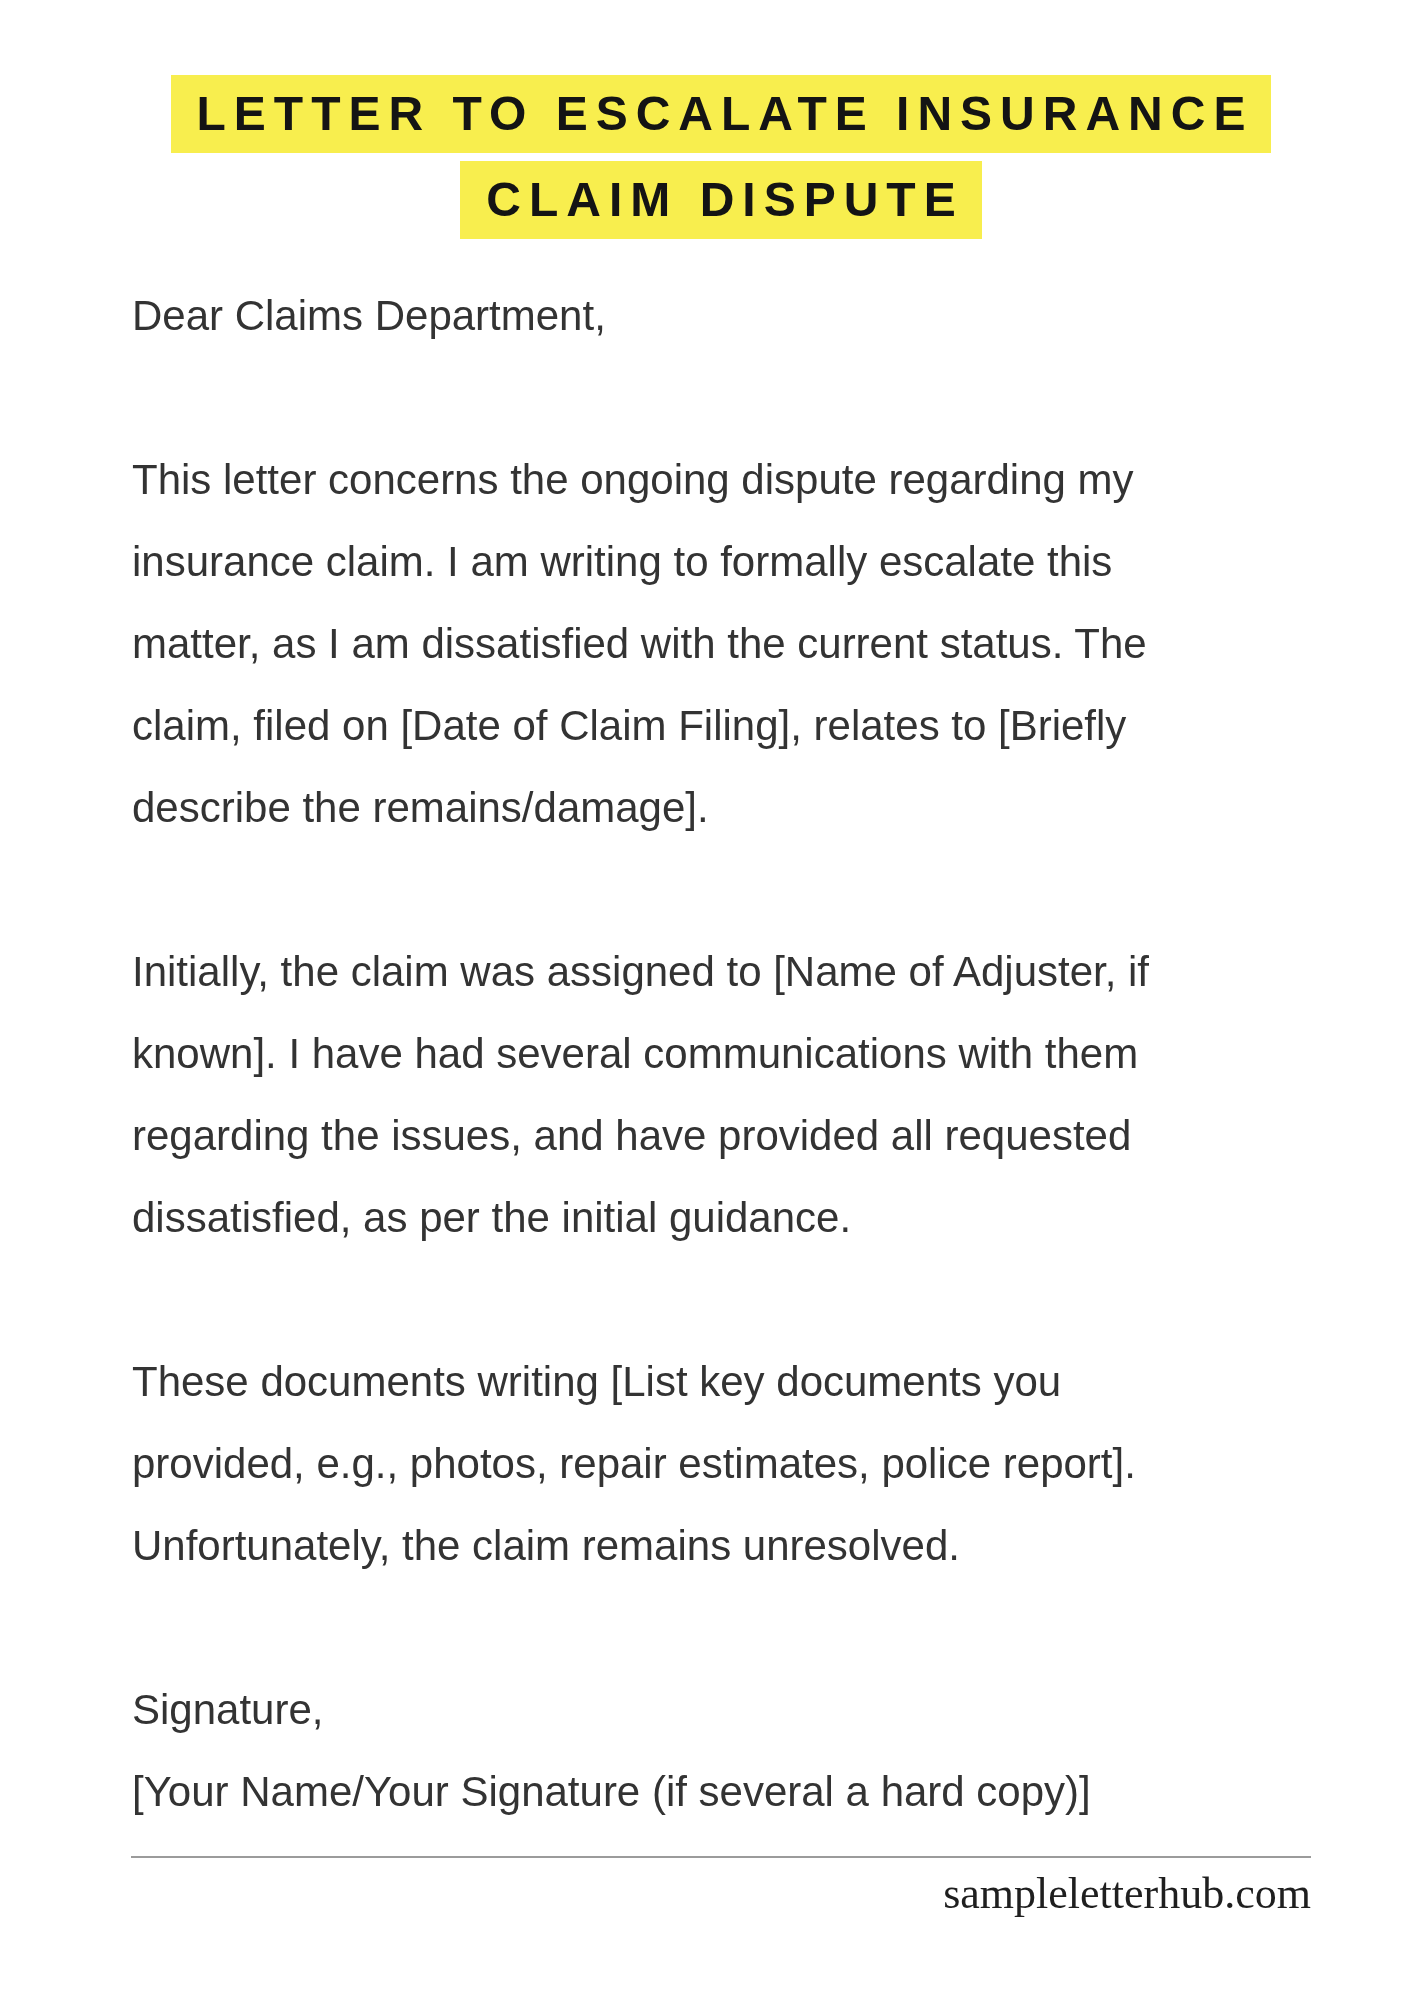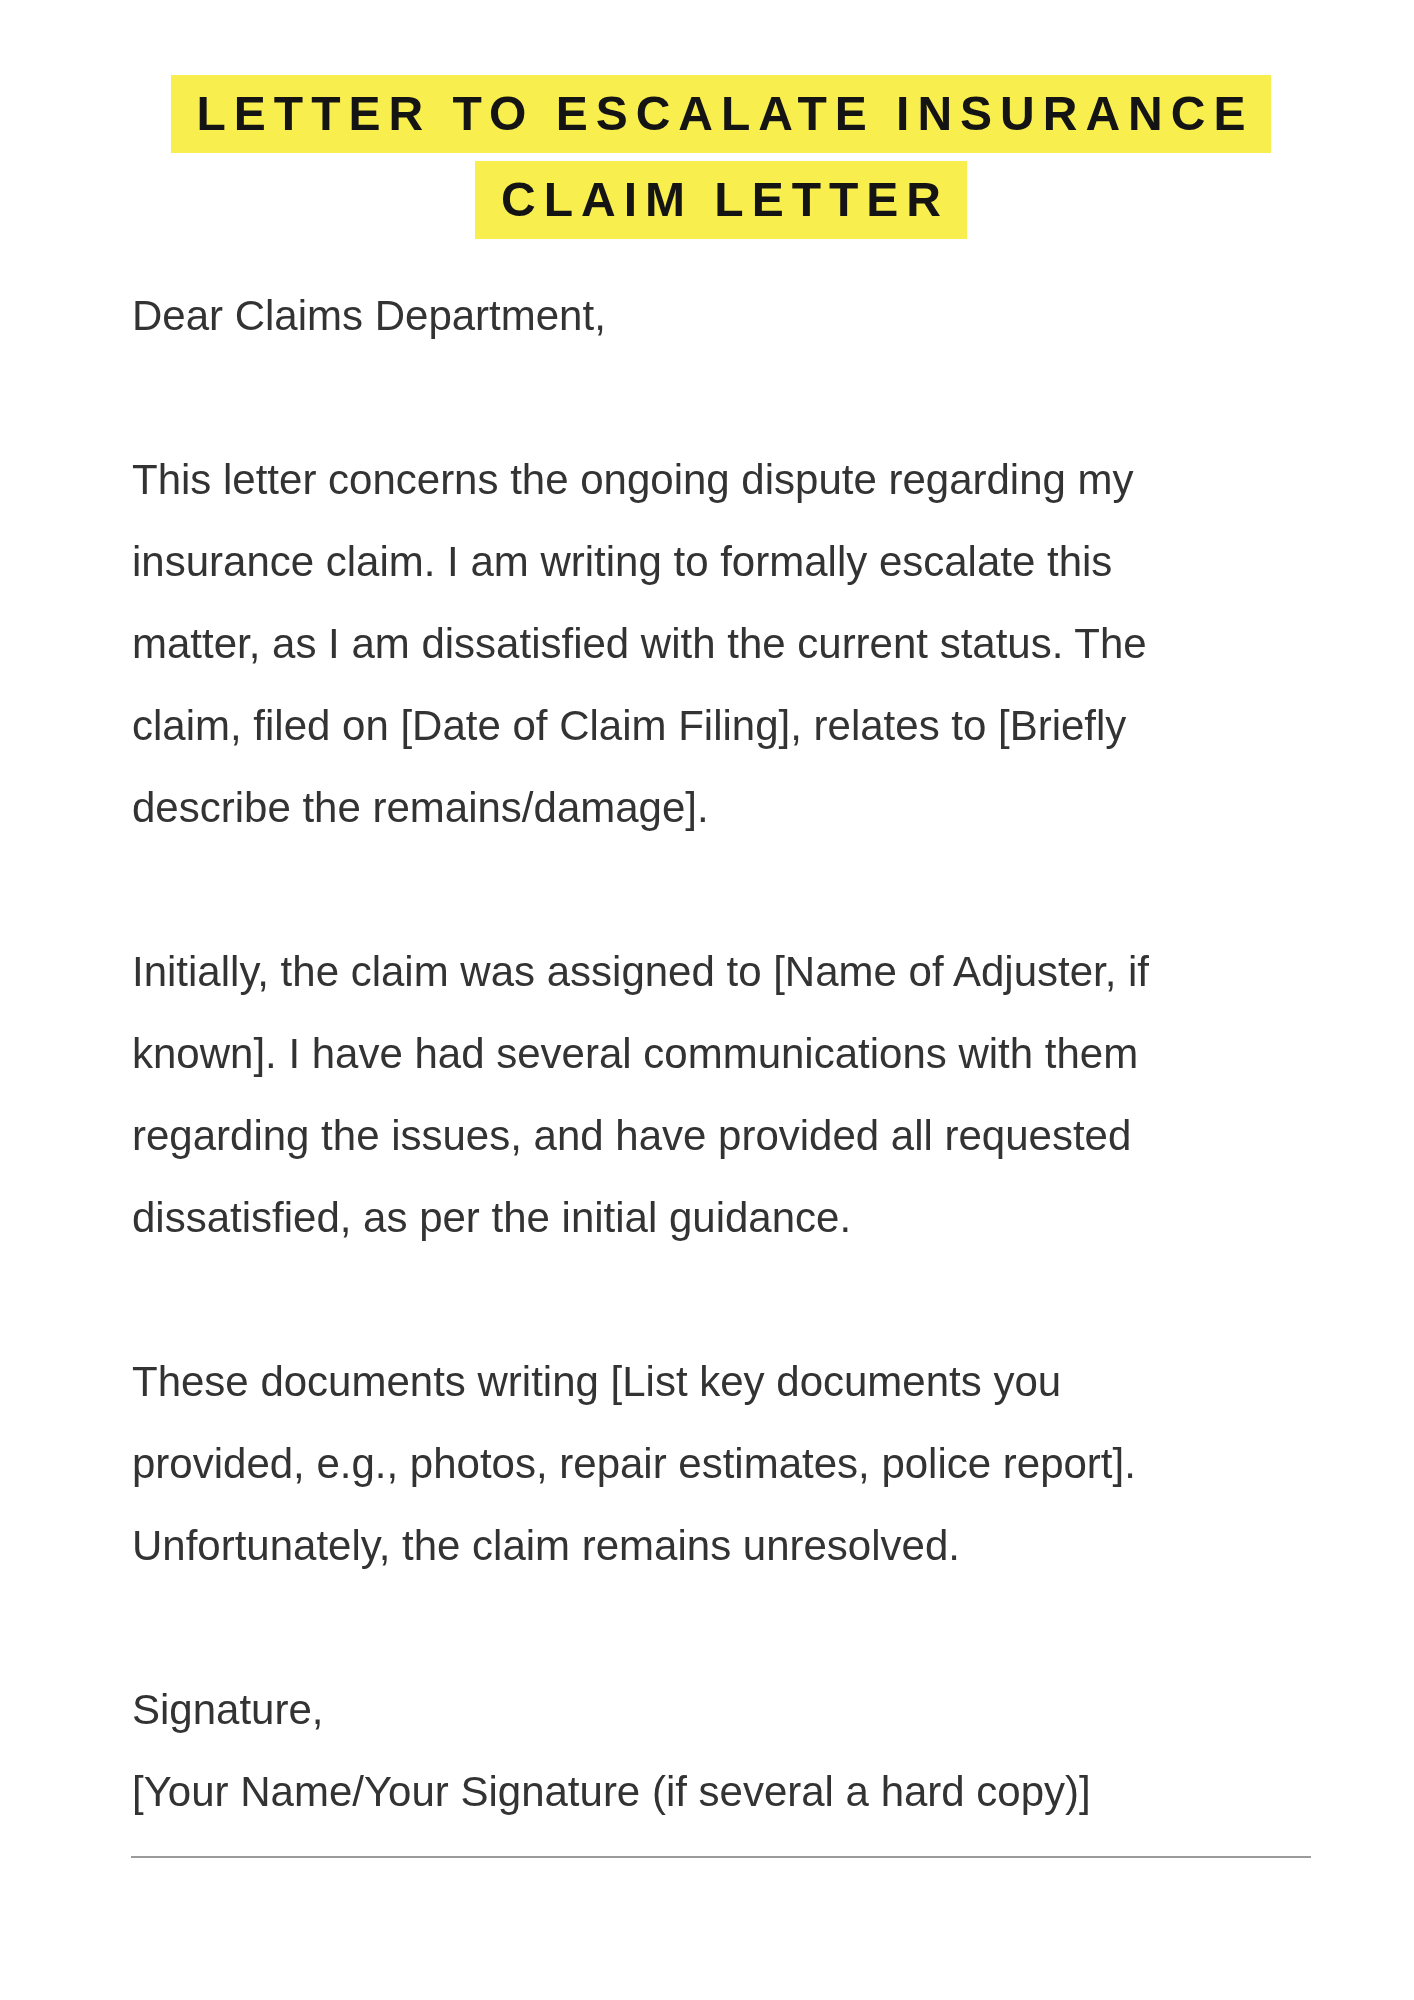--- a/index.html
+++ b/index.html
@@ -78,21 +78,21 @@
   }
 </style>
 </head>
 <body>
 
 <div class="page">
 
   <header class="title-wrap">
     <span class="title-line">LETTER TO ESCALATE INSURANCE</span>
     <br>
-    <span class="title-line second">CLAIM LETTER</span>
+    <span class="title-line second">CLAIM DISPUTE</span>
   </header>
 
   <main class="content">
     <p class="salutation">Dear Claims Department,</p>
 
     <p class="para">This letter concerns the ongoing dispute regarding my
 insurance claim. I am writing to formally escalate this
 matter, as I am dissatisfied with the current status. The
 claim, filed on [Date of Claim Filing], relates to [Briefly
 describe the remains/damage].</p>
@@ -107,15 +107,16 @@
 Unfortunately, the claim remains unresolved.</p>
 
     <div class="closing-block">
       <p>Signature,</p>
       <p>[Your Name/Your Signature (if several a hard copy)]</p>
     </div>
   </main>
 
   <footer class="page-footer">
     <hr class="footer-rule">
+    <div class="footer-site">sampleletterhub.com</div>
   </footer>
 
 </div>
 
 </body></html>

